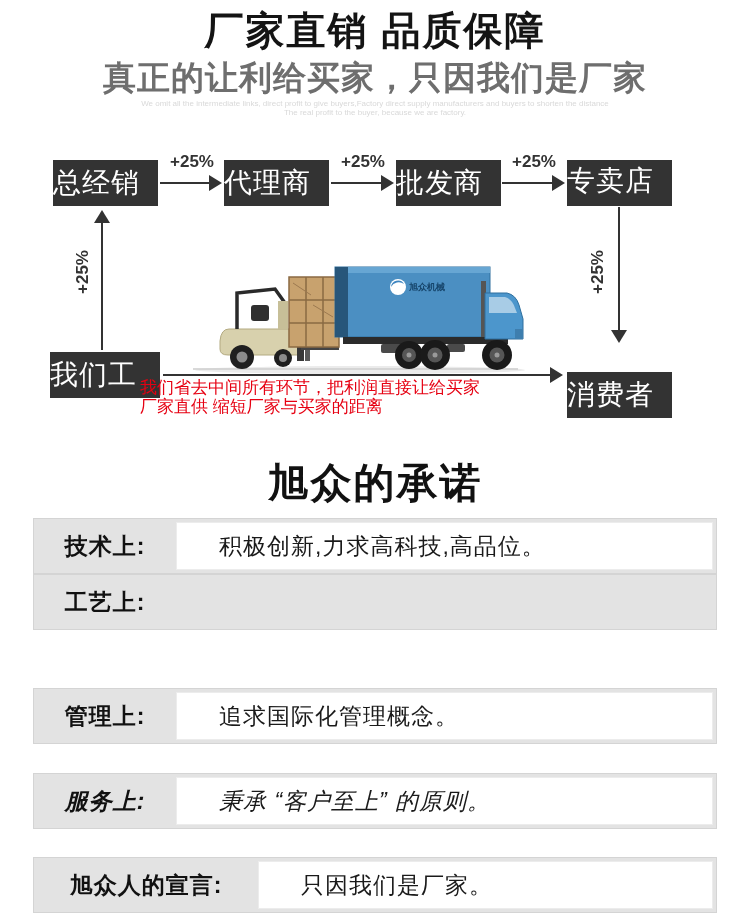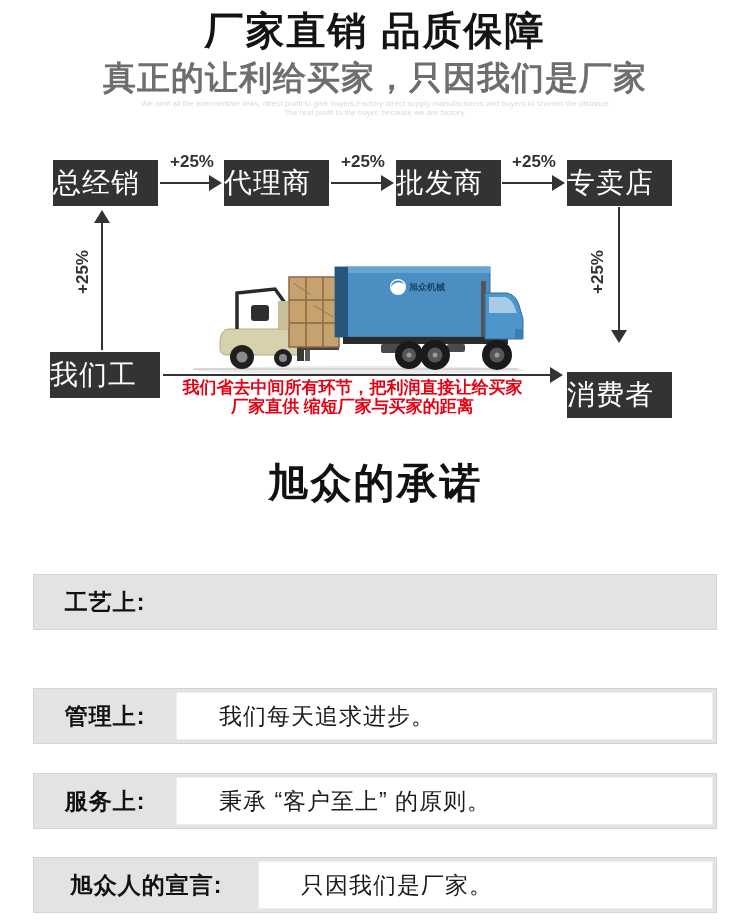--- a/index.html
+++ b/index.html
@@ -23,52 +23,52 @@
   .head-right { position:absolute; width:0; height:0;
                 border-left:13px solid #333333; border-top:8px solid transparent; border-bottom:8px solid transparent; }
   .head-up { position:absolute; width:0; height:0;
              border-bottom:13px solid #333333; border-left:8px solid transparent; border-right:8px solid transparent; }
   .head-down { position:absolute; width:0; height:0;
                border-top:13px solid #333333; border-left:8px solid transparent; border-right:8px solid transparent; }
   .pct { position:absolute; width:64px; text-align:center; font-size:17px; font-weight:bold; color:#333333; }
   .pct.vert { transform:rotate(-90deg); }
 
   .truck-wrap { position:absolute; left:185px; top:243px; width:340px; height:140px; }
-  .note { position:absolute; left:140px; top:378px; width:425px; text-align:center;
-          color:#e60012; font-weight:bold; font-size:17px; line-height:19px; }
+  .note { position:absolute; left:140px; top:378px; width:425px; text-align:left;
+          color:#e60012; font-weight:normal; font-size:17px; line-height:19px; }
 
   
   .promise-heading { position:absolute; top:456px; left:0; width:750px; text-align:center;
                      font-size:41px; font-weight:bold; color:#111111; letter-spacing:2px; }
   .promise-row { position:absolute; left:33px; width:684px; height:56px;
                  background:#e3e3e3; border:1px solid #d4d4d4; display:flex; }
   .promise-label { width:142px; flex:0 0 142px; display:flex; align-items:center; justify-content:center;
                    font-size:23px; font-weight:bold; color:#111111; letter-spacing:1px; }
   .promise-row.wide .promise-label { width:224px; flex:0 0 224px; }
   .promise-content { flex:1; background:#ffffff; margin:3px 3px 3px 0; border:1px solid #ececec;
                      display:flex; align-items:center; padding-left:42px;
                      font-size:23px; color:#1a1a1a; letter-spacing:1px; }
-  .r1 { top:518px; } .r2 { top:574px; } .r3 { top:688px; } .r4 { top:773px; } .r5 { top:857px; }
+  .r1 { top:518px; } .r2 { top:574px; } .r3 { top:688px; } .r4 { top:773px;font-style:italic; } .r5 { top:857px; }
 </style>
 </head>
 <body>
 
 <div class="page">
 
   <div class="title">厂家直销 品质保障</div>
   <div class="subtitle">真正的让利给买家，只因我们是厂家</div>
   <div class="caption">
     <div>We omit all the intermediate links, direct profit to give buyers,Factory direct supply manufacturers and buyers to shorten the distance</div>
     <div>The real profit to the buyer, because we are factory.</div>
   </div>
 
   <div class="node" style="left:53px; top:160px; width:105px;">总经销</div>
   <div class="node" style="left:224px; top:160px; width:105px;">代理商</div>
   <div class="node" style="left:396px; top:160px; width:105px;">批发商</div>
-  <div class="node" style="left:567px; top:160px; width:105px;">专卖店</div>
+  <div class="node" style="left:567px; top:160px; width:105px;font-family:Liberation Mono, monospace;">专卖店</div>
 
   <div class="pct" style="left:160px; top:152px;">+25%</div>
   <div class="hline" style="left:160px; top:182px; width:50px;"></div>
   <div class="head-right" style="left:209px; top:175px;"></div>
 
   <div class="pct" style="left:331px; top:152px;">+25%</div>
   <div class="hline" style="left:331px; top:182px; width:51px;"></div>
   <div class="head-right" style="left:381px; top:175px;"></div>
 
   <div class="pct" style="left:502px; top:152px;">+25%</div>
@@ -144,28 +144,32 @@
     </svg>
   </div>
 
   <div class="note">
     <div>我们省去中间所有环节，把利润直接让给买家</div>
     <div>厂家直供 缩短厂家与买家的距离</div>
   </div>
 
   <div class="promise-heading">旭众的承诺</div>
 
+  <div class="promise-row r1">
+    <div class="promise-label">技术上:</div>
+    <div class="promise-content">积极创新,力求高科技,高品位。</div>
+  </div>
 
   <div class="promise-row r2">
     <div class="promise-label">工艺上:</div>
   </div>
 
   <div class="promise-row r3">
     <div class="promise-label">管理上:</div>
-    <div class="promise-content">我们每天追求进步。</div>
+    <div class="promise-content">追求国际化管理概念。</div>
   </div>
 
   <div class="promise-row r4">
     <div class="promise-label">服务上:</div>
     <div class="promise-content">秉承 “客户至上” 的原则。</div>
   </div>
 
   <div class="promise-row r5 wide">
     <div class="promise-label">旭众人的宣言:</div>
     <div class="promise-content">只因我们是厂家。</div>

